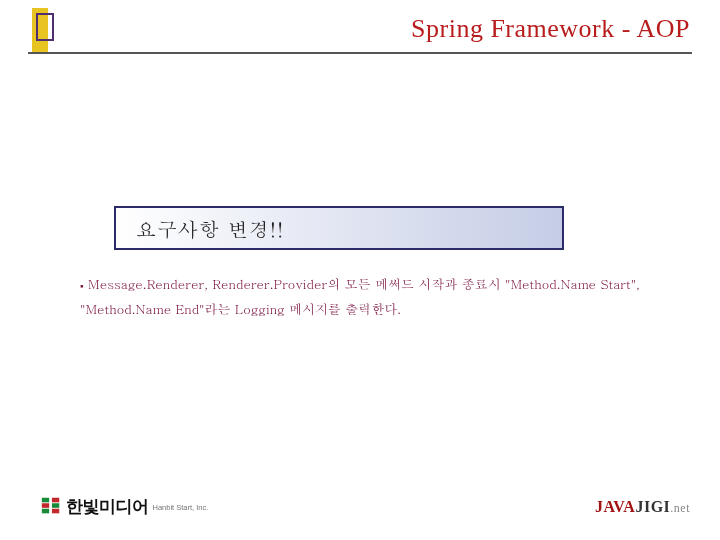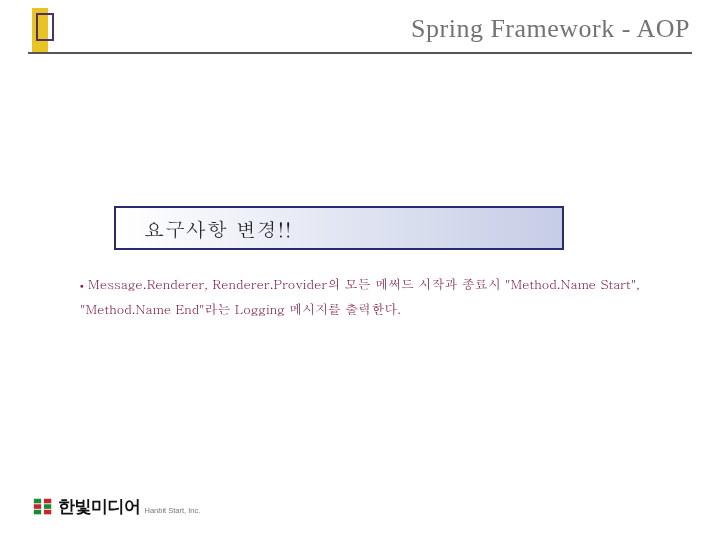--- a/index.html
+++ b/index.html
@@ -3,38 +3,38 @@
 <meta charset="utf-8">
 <style>
   * { box-sizing: border-box; margin: 0; padding: 0; }
   html, body { width: 720px; height: 540px; background: #fff; font-family: "Malgun Gothic", "Batang", serif; }
   .slide { position: relative; width: 720px; height: 540px; background: #fff; }
 
   
   .hdr { position: absolute; left: 0; top: 8px; width: 720px; height: 46px; }
   .hdr-bar { position: absolute; left: 32px; top: 0; width: 16px; height: 44px; background: #e8c423; }
   .hdr-box { position: absolute; left: 36px; top: 5px; width: 18px; height: 28px; border: 2px solid #4f2f6f; background: transparent; }
-  .hdr-title { position: absolute; right: 30px; top: 6px; font-family: "Times New Roman", serif; font-size: 26px; color: #737373; letter-spacing: 0.5px; }
+  .hdr-title { position: absolute; right: 30px; top: 6px; font-family: "Times New Roman", serif; font-size: 26px; color: #b91c1c; letter-spacing: 0.5px; }
   .hdr-rule { position: absolute; left: 28px; right: 28px; top: 52px; border-top: 2px solid #555; }
 
   
   .callout { position: absolute; left: 114px; top: 206px; width: 450px; height: 44px;
              border: 2px solid #2b2b6a; background: linear-gradient(to right, #ffffff, #c5cde6);
-             display: flex; align-items: center; padding-left: 28px; }
+             display: flex; align-items: center; padding-left: 20px; }
   .callout-text { font-family: "Batang", serif; font-size: 20px; color: #222; letter-spacing: 1px; }
 
   
   .content { position: absolute; left: 62px; top: 228px; width: 596px; height: 112px;
              border: 3px solid #0b0bb3; z-index: -1; }
   .content-inner { position: absolute; left: 80px; top: 272px; width: 560px;
                    font-family: "Batang", serif; font-size: 13px; line-height: 1.9; color: #7a1441; }
   .content-inner .bullet { font-size: 10px; vertical-align: middle; }
 
   
-  .footer-left { position: absolute; left: 32px; bottom: 22px; display: flex; align-items: center; }
+  .footer-left { position: absolute; left: 40px; bottom: 22px; display: flex; align-items: flex-start; }
   .logo-h { width: 22px; height: 22px; display: inline-block; margin-right: 2px; }
   .logo-h .g { fill: #1a8a3a; }
   .logo-h .r { fill: #c4272b; }
   .brand-ko { font-family: "Malgun Gothic", sans-serif; font-weight: 800; font-size: 17px; color: #111; margin-left: 2px; letter-spacing: -0.5px; }
   .brand-sub { font-family: Arial, sans-serif; font-size: 7.5px; color: #777; margin-left: 4px; margin-top: 8px; }
 
   .footer-right { position: absolute; right: 30px; bottom: 24px; font-family: Georgia, "Times New Roman", serif; font-size: 16px; letter-spacing: 0.5px; }
   .jr-java { color: #a31212; font-weight: 700; }
   .jr-jigi { color: #333; font-weight: 700; }
   .jr-net  { color: #888; font-weight: 400; font-size: 12px; }
@@ -70,14 +70,17 @@
         <rect class="r" x="2" y="9" width="8" height="5"></rect>
         <rect class="g" x="13" y="9" width="8" height="5"></rect>
         <rect class="g" x="2" y="15" width="8" height="5"></rect>
         <rect class="r" x="13" y="15" width="8" height="5"></rect>
       </svg>
     </span>
     <span class="brand-ko">한빛미디어</span>
     <span class="brand-sub">Hanbit Start, Inc.</span>
   </div>
 
+  <div class="footer-right">
+    <span class="jr-java">JAVA</span><span class="jr-jigi">JIGI</span><span class="jr-net">.net</span>
+  </div>
 
 </div>
 
 </body></html>

